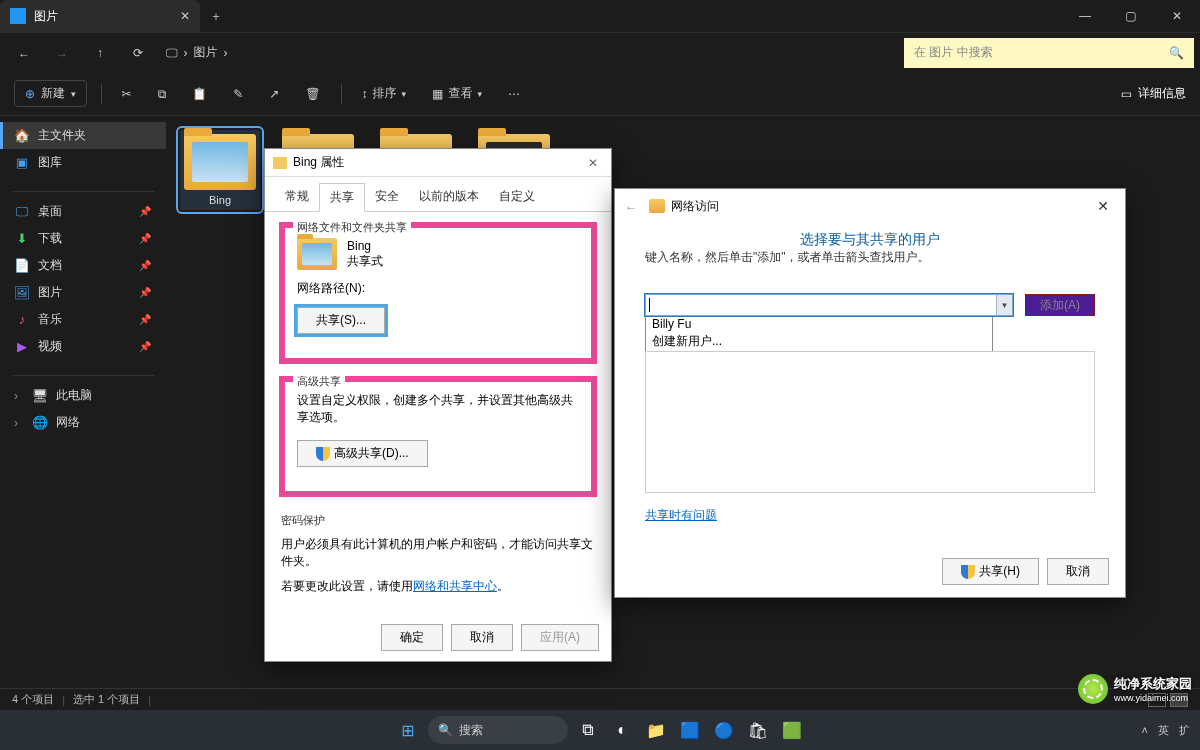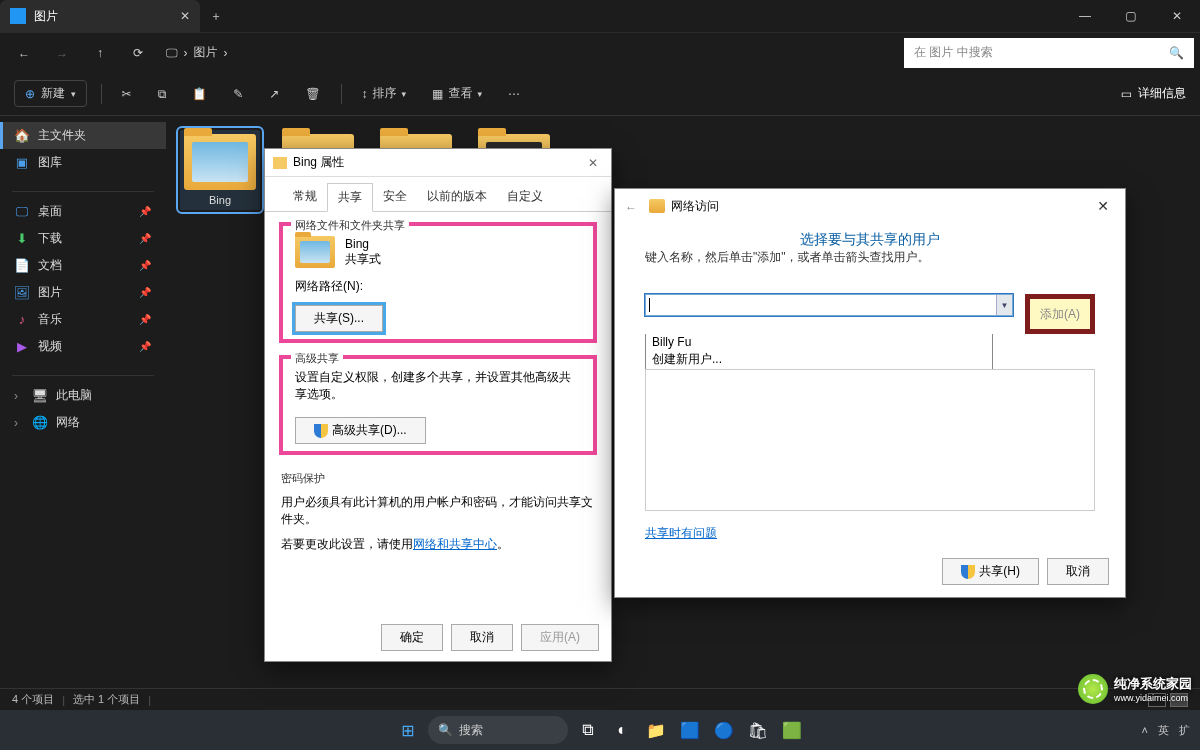--- a/index.html
+++ b/index.html
@@ -11,21 +11,21 @@
 .tab-icon { width: 16px; height: 16px; background: #2196f3; margin-right: 8px; }
 .tab-close { margin-left: auto; color: #ccc; cursor: pointer; }
 .newtab { width: 32px; text-align: center; color: #ccc; cursor: pointer; }
 .winctrls { margin-left: auto; display: flex; }
 .winctrls div { width: 46px; height: 32px; display: flex; align-items: center; justify-content: center; color: #ccc; }
 
 
 .navbar { height: 40px; background: #1c1c1c; display: flex; align-items: center; padding: 0 6px; gap: 2px; border-top: 1px solid #2c2c2c; }
 .nav-btn { width: 36px; height: 32px; display: flex; align-items: center; justify-content: center; color: #ccc; }
 .breadcrumb { display: flex; align-items: center; gap: 6px; margin-left: 8px; color: #ccc; }
-.searchbox { margin-left: auto; width: 290px; height: 30px; background: #ffffff; display: flex; align-items: center; padding: 0 10px; color: #888; }
+.searchbox { margin-left: auto; width: 290px; height: 30px; background: #fef9c3; display: flex; align-items: center; padding: 0 10px; color: #888; }
 .searchbox span:last-child { margin-left: auto; }
 
 
 .toolbar { height: 44px; background: #1c1c1c; display: flex; align-items: center; padding: 0 14px; gap: 14px; border-bottom: 1px solid #333; }
 .tb-btn { display: flex; align-items: center; gap: 5px; color: #ccc; padding: 4px 6px; }
 .tb-new { color: #ccc; border: 1px solid #444; padding: 4px 10px; border-radius: 4px; display:flex; align-items:center; gap:6px; }
 .tb-sep { width: 1px; height: 20px; background: #444; }
 .tb-right { margin-left: auto; display:flex; align-items:center; gap:6px; }
 
 
@@ -56,25 +56,25 @@
 .taskbar { position: absolute; bottom: 0; left: 0; right: 0; height: 40px; background: #2a2f36; display: flex; align-items: center; justify-content: center; gap: 6px; }
 .tb-icon { width: 28px; height: 28px; border-radius: 4px; display:flex; align-items:center; justify-content:center; font-size:16px; }
 .tb-search { width: 140px; height: 28px; background: #3a3f46; border-radius: 14px; display:flex; align-items:center; padding:0 10px; color:#ccc; font-size:12px; gap:6px; }
 .taskbar-right { position:absolute; right:10px; display:flex; align-items:center; gap:10px; color:#ccc; font-size:11px; }
 
 
 .dlg-props { position: absolute; left: 264px; top: 148px; width: 348px; height: 514px; background: #fff; border: 1px solid #888; color: #000; font-size: 12px; box-shadow: 0 8px 24px rgba(0,0,0,0.5); }
 .dlg-title { height: 28px; display: flex; align-items: center; padding: 0 8px; border-bottom: 1px solid #ddd; }
 .dlg-title-ico { width: 14px; height: 12px; background: #f5c963; margin-right: 6px; }
 .dlg-close { margin-left: auto; color: #666; cursor: pointer; width: 20px; text-align: center; }
-.dlg-tabs { display: flex; border-bottom: 1px solid #ccc; padding: 0 18px; margin-top: 6px; }
+.dlg-tabs { display: flex; border-bottom: 1px solid #ccc; padding: 0 10px; margin-top: 6px; }
 .dlg-tab { padding: 5px 10px; color: #333; cursor: pointer; }
 .dlg-tab.active { border: 1px solid #ccc; border-bottom: 1px solid #fff; margin-bottom: -1px; background: #fff; }
 .dlg-body { padding: 10px 14px; }
-.dlg-group { border: 4px solid #ec4899; padding: 10px 12px 7px; margin-bottom: 12px; position: relative; }
+.dlg-group { border: 6px solid #ec4899; padding: 10px 12px 24px; margin-bottom: 12px; position: relative; }
 .dlg-group-title { position: absolute; top: -8px; left: 8px; background: #fff; padding: 0 4px; color: #333; font-size: 11px; }
 .dlg-row { display: flex; align-items: center; gap: 10px; margin-bottom: 4px; }
 .dlg-folder-ico { width: 40px; height: 32px; background: linear-gradient(#f5c963,#e9a93b); border-radius: 2px; position: relative; }
 .dlg-folder-ico::before { content: ""; position: absolute; top: -4px; left: 0; width: 16px; height: 5px; background: #e9a93b; border-radius: 2px 2px 0 0; }
 .dlg-folder-ico::after { content: ""; position: absolute; inset: 5px; background: linear-gradient(#6fb8e2,#c9e3f2); border-radius: 2px; }
 .dlg-btn { border: 1px solid #aaa; background: #f5f5f5; padding: 4px 18px; cursor: pointer; font-size: 12px; }
 .dlg-btn-hl { outline: 3px solid #4aa8e8; }
 .dlg-link { color: #0066cc; text-decoration: underline; cursor: pointer; }
 .dlg-footer { position: absolute; bottom: 10px; right: 12px; display: flex; gap: 8px; }
 .dlg-btn.disabled { color: #999; }
@@ -83,21 +83,21 @@
 .dlg-net { position: absolute; left: 614px; top: 188px; width: 512px; height: 410px; background: #fff; border: 1px solid #888; color: #000; font-size: 12px; box-shadow: 0 8px 24px rgba(0,0,0,0.5); }
 .dlg-net-title { height: 34px; display: flex; align-items: center; padding: 0 10px; }
 .dlg-net-close { margin-left: auto; width: 24px; height: 24px; display: flex; align-items: center; justify-content: center; color: #333; cursor: pointer; font-size: 14px; }
 .dlg-net-body { padding: 8px 30px; }
 .dlg-net-h { color: #0a5fa3; font-size: 14px; margin-bottom: 0; text-align: center; }
 .dlg-net-sub { color: #333; margin-bottom: 28px; }
 .dlg-combo { display: flex; gap: 12px; margin-bottom: 0; }
 .dlg-combo-input { flex: 1; height: 22px; border: 1px solid #7aa8d6; outline: 1px solid #2f77c1; position: relative; }
 .dlg-combo-arrow { position: absolute; right: 0; top: 0; width: 16px; height: 100%; background: #e3e8ec; border-left: 1px solid #aac; display: flex; align-items: center; justify-content: center; font-size: 8px; color: #446; }
 .dlg-combo-caret { position: absolute; left: 3px; top: 3px; width: 1px; height: 14px; background: #000; }
-.dlg-add-btn { width: 70px; height: 40px; border: 5px solid #7f1d1d; background: #fef9c3; color: #888; font-size: 12px; }
+.dlg-add-btn { width: 70px; height: 22px; border: 1px solid #7f1d1d; background: #4c1d95; color: #888; font-size: 12px; }
 .dlg-dropdown { border: 1px solid #888; border-top: none; width: 348px; background: #fff; }
 .dlg-dd-item { padding: 1px 6px; cursor: pointer; font-size: 12px; }
 .dlg-list { margin-top: 0; border: 1px solid #ccc; height: 142px; }
 .dlg-list-header { background: #f5f5f5; border-bottom: 1px solid #ddd; display: flex; }
 .dlg-net-footer { position: absolute; bottom: 12px; right: 16px; display: flex; gap: 8px; }
 .dlg-net-link { color: #0066cc; text-decoration: underline; margin-top: 14px; display: inline-block; }
 .shield-ico { display:inline-block; width:14px; height:14px; background: linear-gradient(90deg,#2d7bd6 50%,#f5c542 50%); border-radius: 0 0 50% 50%; margin-right:4px; vertical-align:middle; }
 
 
 .watermark { position: absolute; right: 8px; bottom: 46px; display: flex; align-items: center; gap: 6px; color: #fff; font-size: 13px; font-weight: bold; text-shadow: 0 0 4px #000; }

